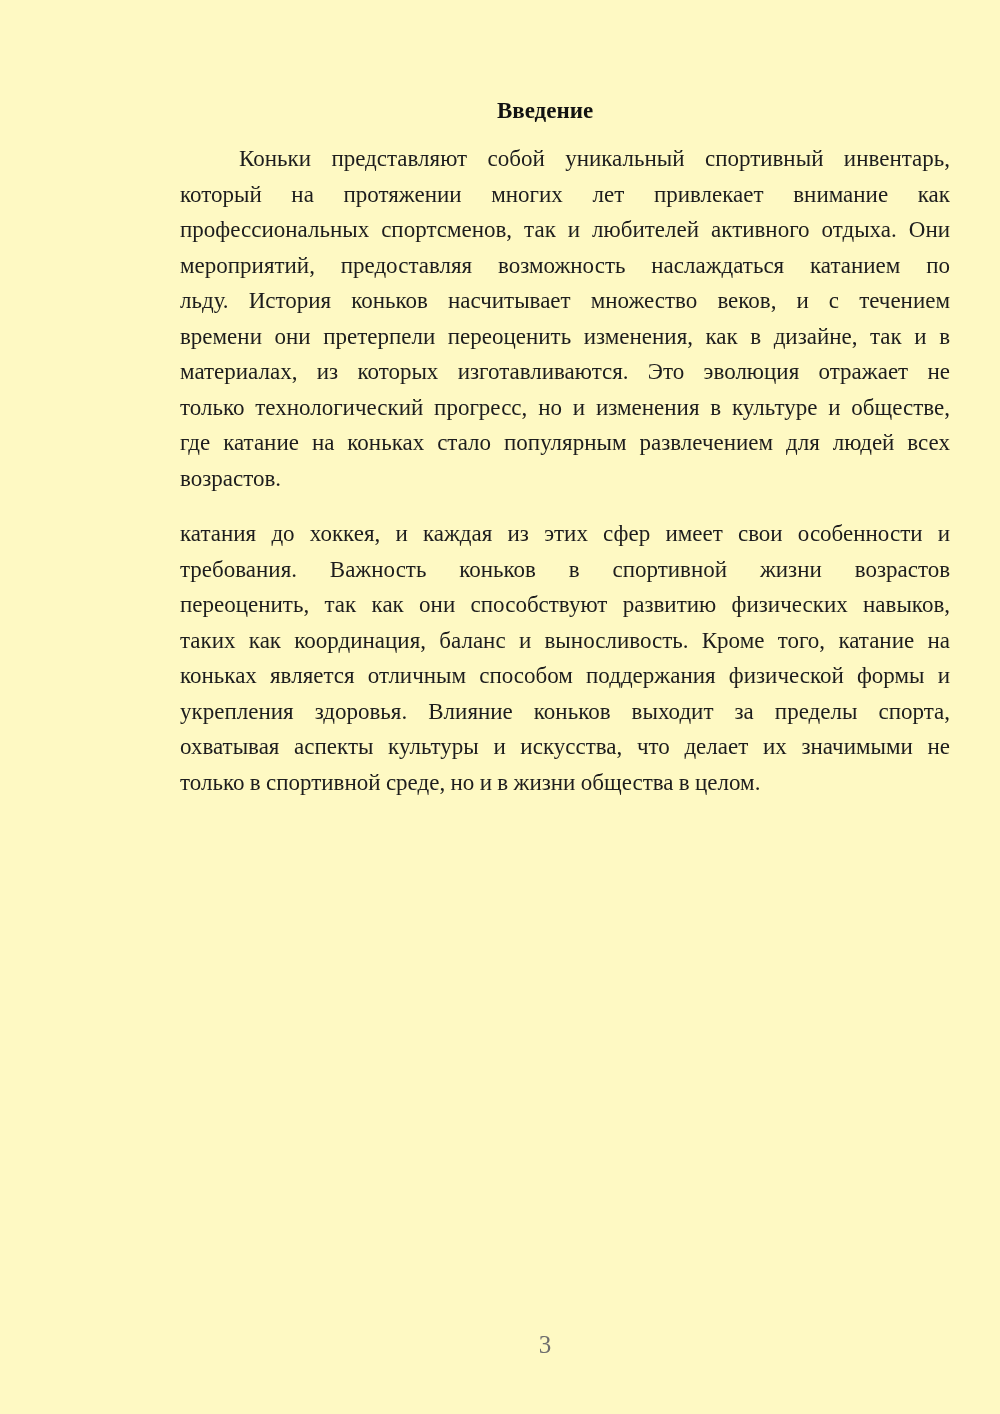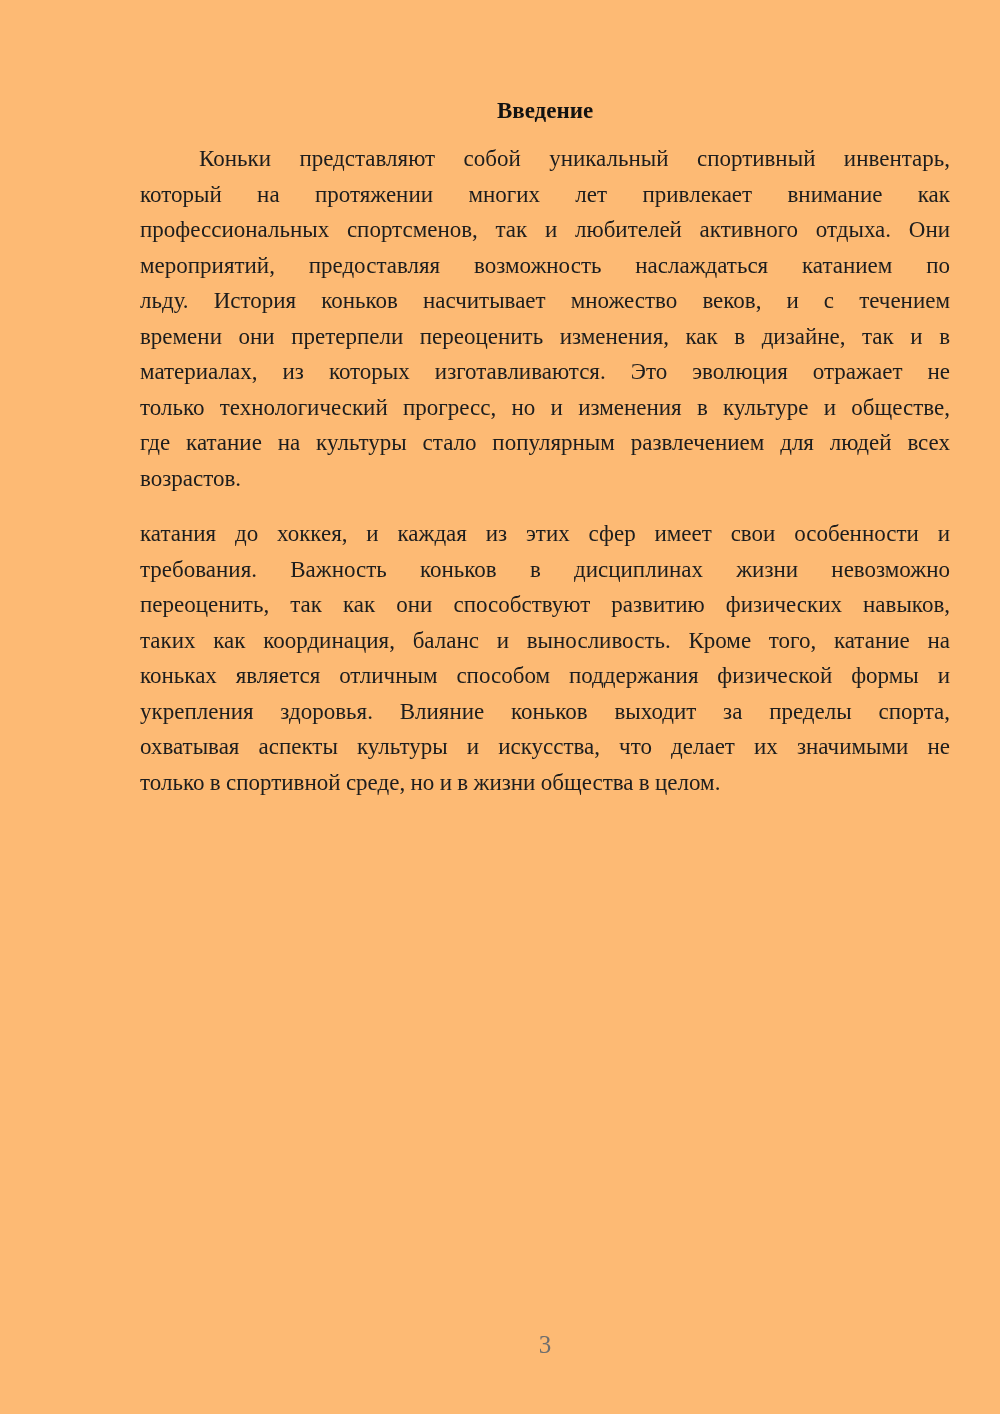--- a/index.html
+++ b/index.html
@@ -4,21 +4,21 @@
 <style>
   html, body {
     margin: 0;
     padding: 0;
     background: #ffffff;
   }
   .page {
     position: relative;
     width: 1000px;
     height: 1414px;
-    background: #fdba74;
+    background: #fef9c3;
     font-family: "Liberation Serif", "DejaVu Serif", serif;
     color: #1d1d1d;
     overflow: hidden;
   }
   .content {
     position: absolute;
     left: 140px;
     top: 93px;
     width: 810px;
   }
@@ -36,20 +36,21 @@
     margin: 0;
     word-spacing: -0.4px;
   }
   .para-1 { margin-top: 13px; }
   .para-2 { margin-top: 20px; }
   .para .line {
     height: 35.5px;
     overflow: hidden;
     text-align: justify;
     text-align-last: justify;
+    margin-left: 40px;
   }
   .para .line.first {
     text-indent: 59px;
   }
   .para .line.last {
     text-align-last: left;
   }
   .page-number {
     position: absolute;
     left: 140px;
@@ -69,26 +70,26 @@
     <h1 class="doc-title">Введение</h1>
     <div class="para para-1">
         <div class="line first">Коньки представляют собой уникальный спортивный инвентарь,</div>
         <div class="line">который на протяжении многих лет привлекает внимание как</div>
         <div class="line">профессиональных спортсменов, так и любителей активного отдыха. Они</div>
         <div class="line">мероприятий, предоставляя возможность наслаждаться катанием по</div>
         <div class="line">льду. История коньков насчитывает множество веков, и с течением</div>
         <div class="line">времени они претерпели переоценить изменения, как в дизайне, так и в</div>
         <div class="line">материалах, из которых изготавливаются. Это эволюция отражает не</div>
         <div class="line">только технологический прогресс, но и изменения в культуре и обществе,</div>
-        <div class="line">где катание на культуры стало популярным развлечением для людей всех</div>
+        <div class="line">где катание на коньках стало популярным развлечением для людей всех</div>
         <div class="line last">возрастов.</div>
       </div>
     <div class="para para-2">
         <div class="line">катания до хоккея, и каждая из этих сфер имеет свои особенности и</div>
-        <div class="line">требования. Важность коньков в дисциплинах жизни невозможно</div>
+        <div class="line">требования. Важность коньков в спортивной жизни возрастов</div>
         <div class="line">переоценить, так как они способствуют развитию физических навыков,</div>
         <div class="line">таких как координация, баланс и выносливость. Кроме того, катание на</div>
         <div class="line">коньках является отличным способом поддержания физической формы и</div>
         <div class="line">укрепления здоровья. Влияние коньков выходит за пределы спорта,</div>
         <div class="line">охватывая аспекты культуры и искусства, что делает их значимыми не</div>
         <div class="line last">только в спортивной среде, но и в жизни общества в целом.</div>
       </div>
   </div>
   <div class="page-number">3</div>
 </div>

